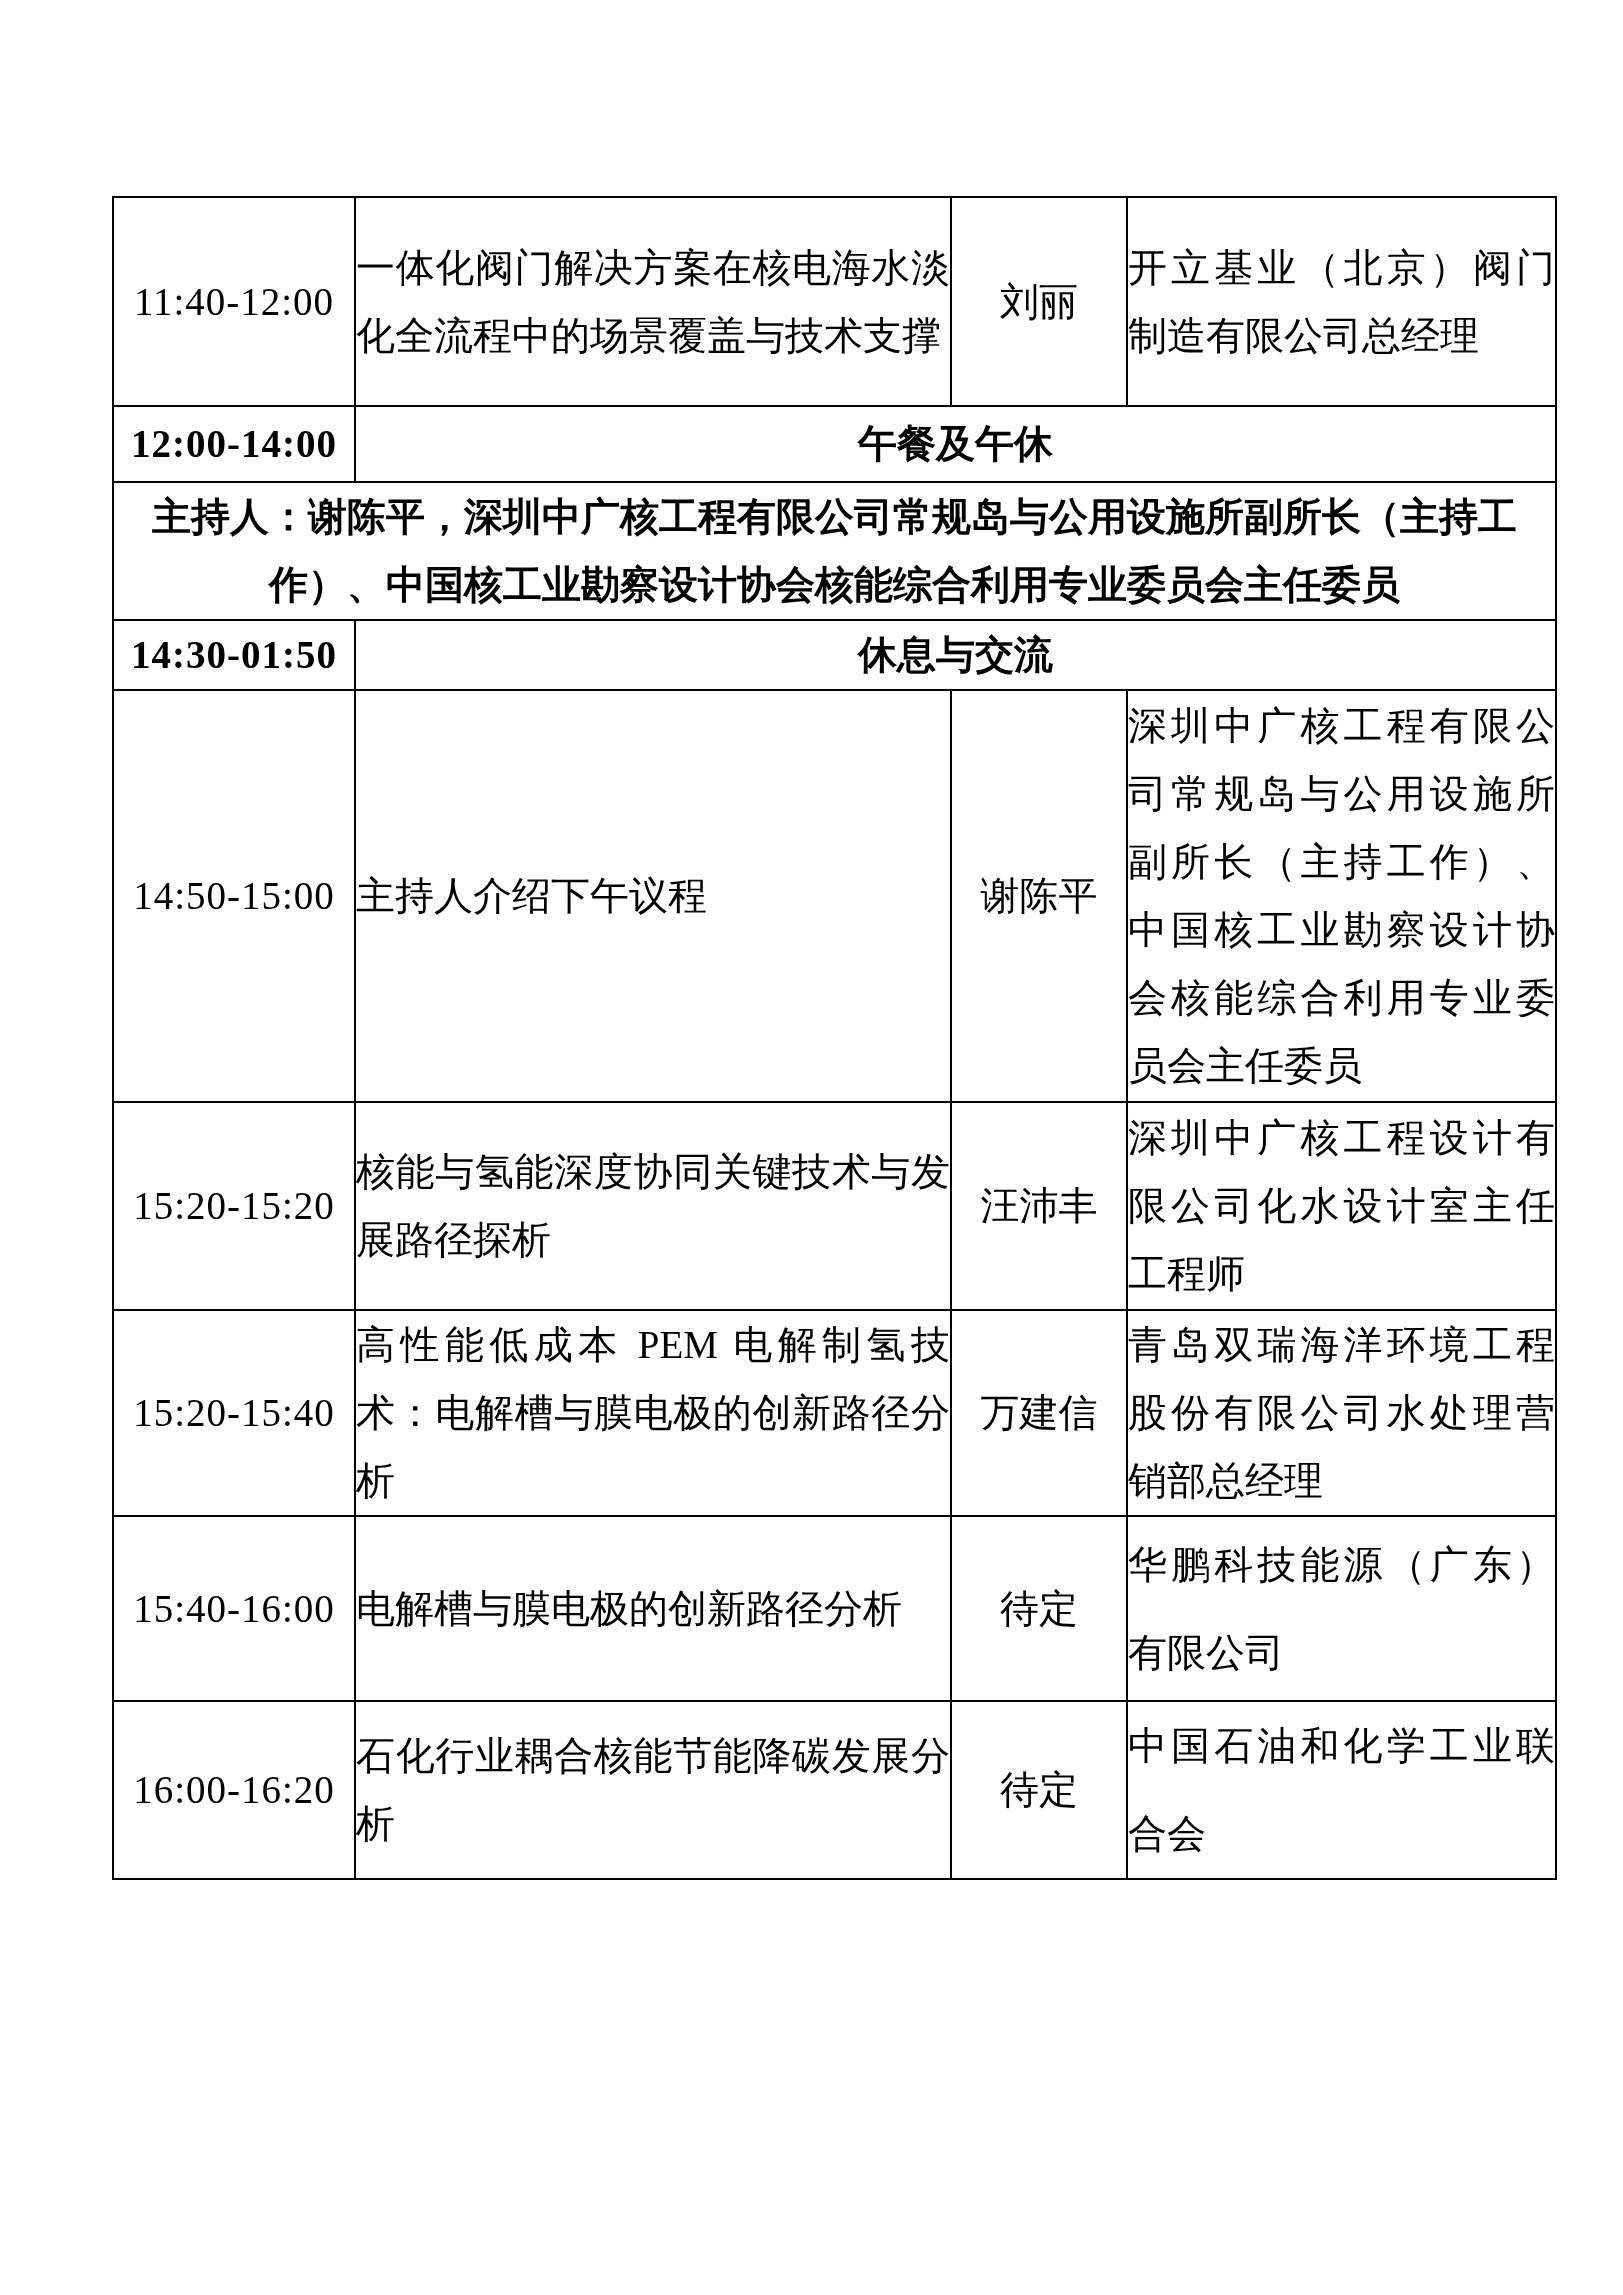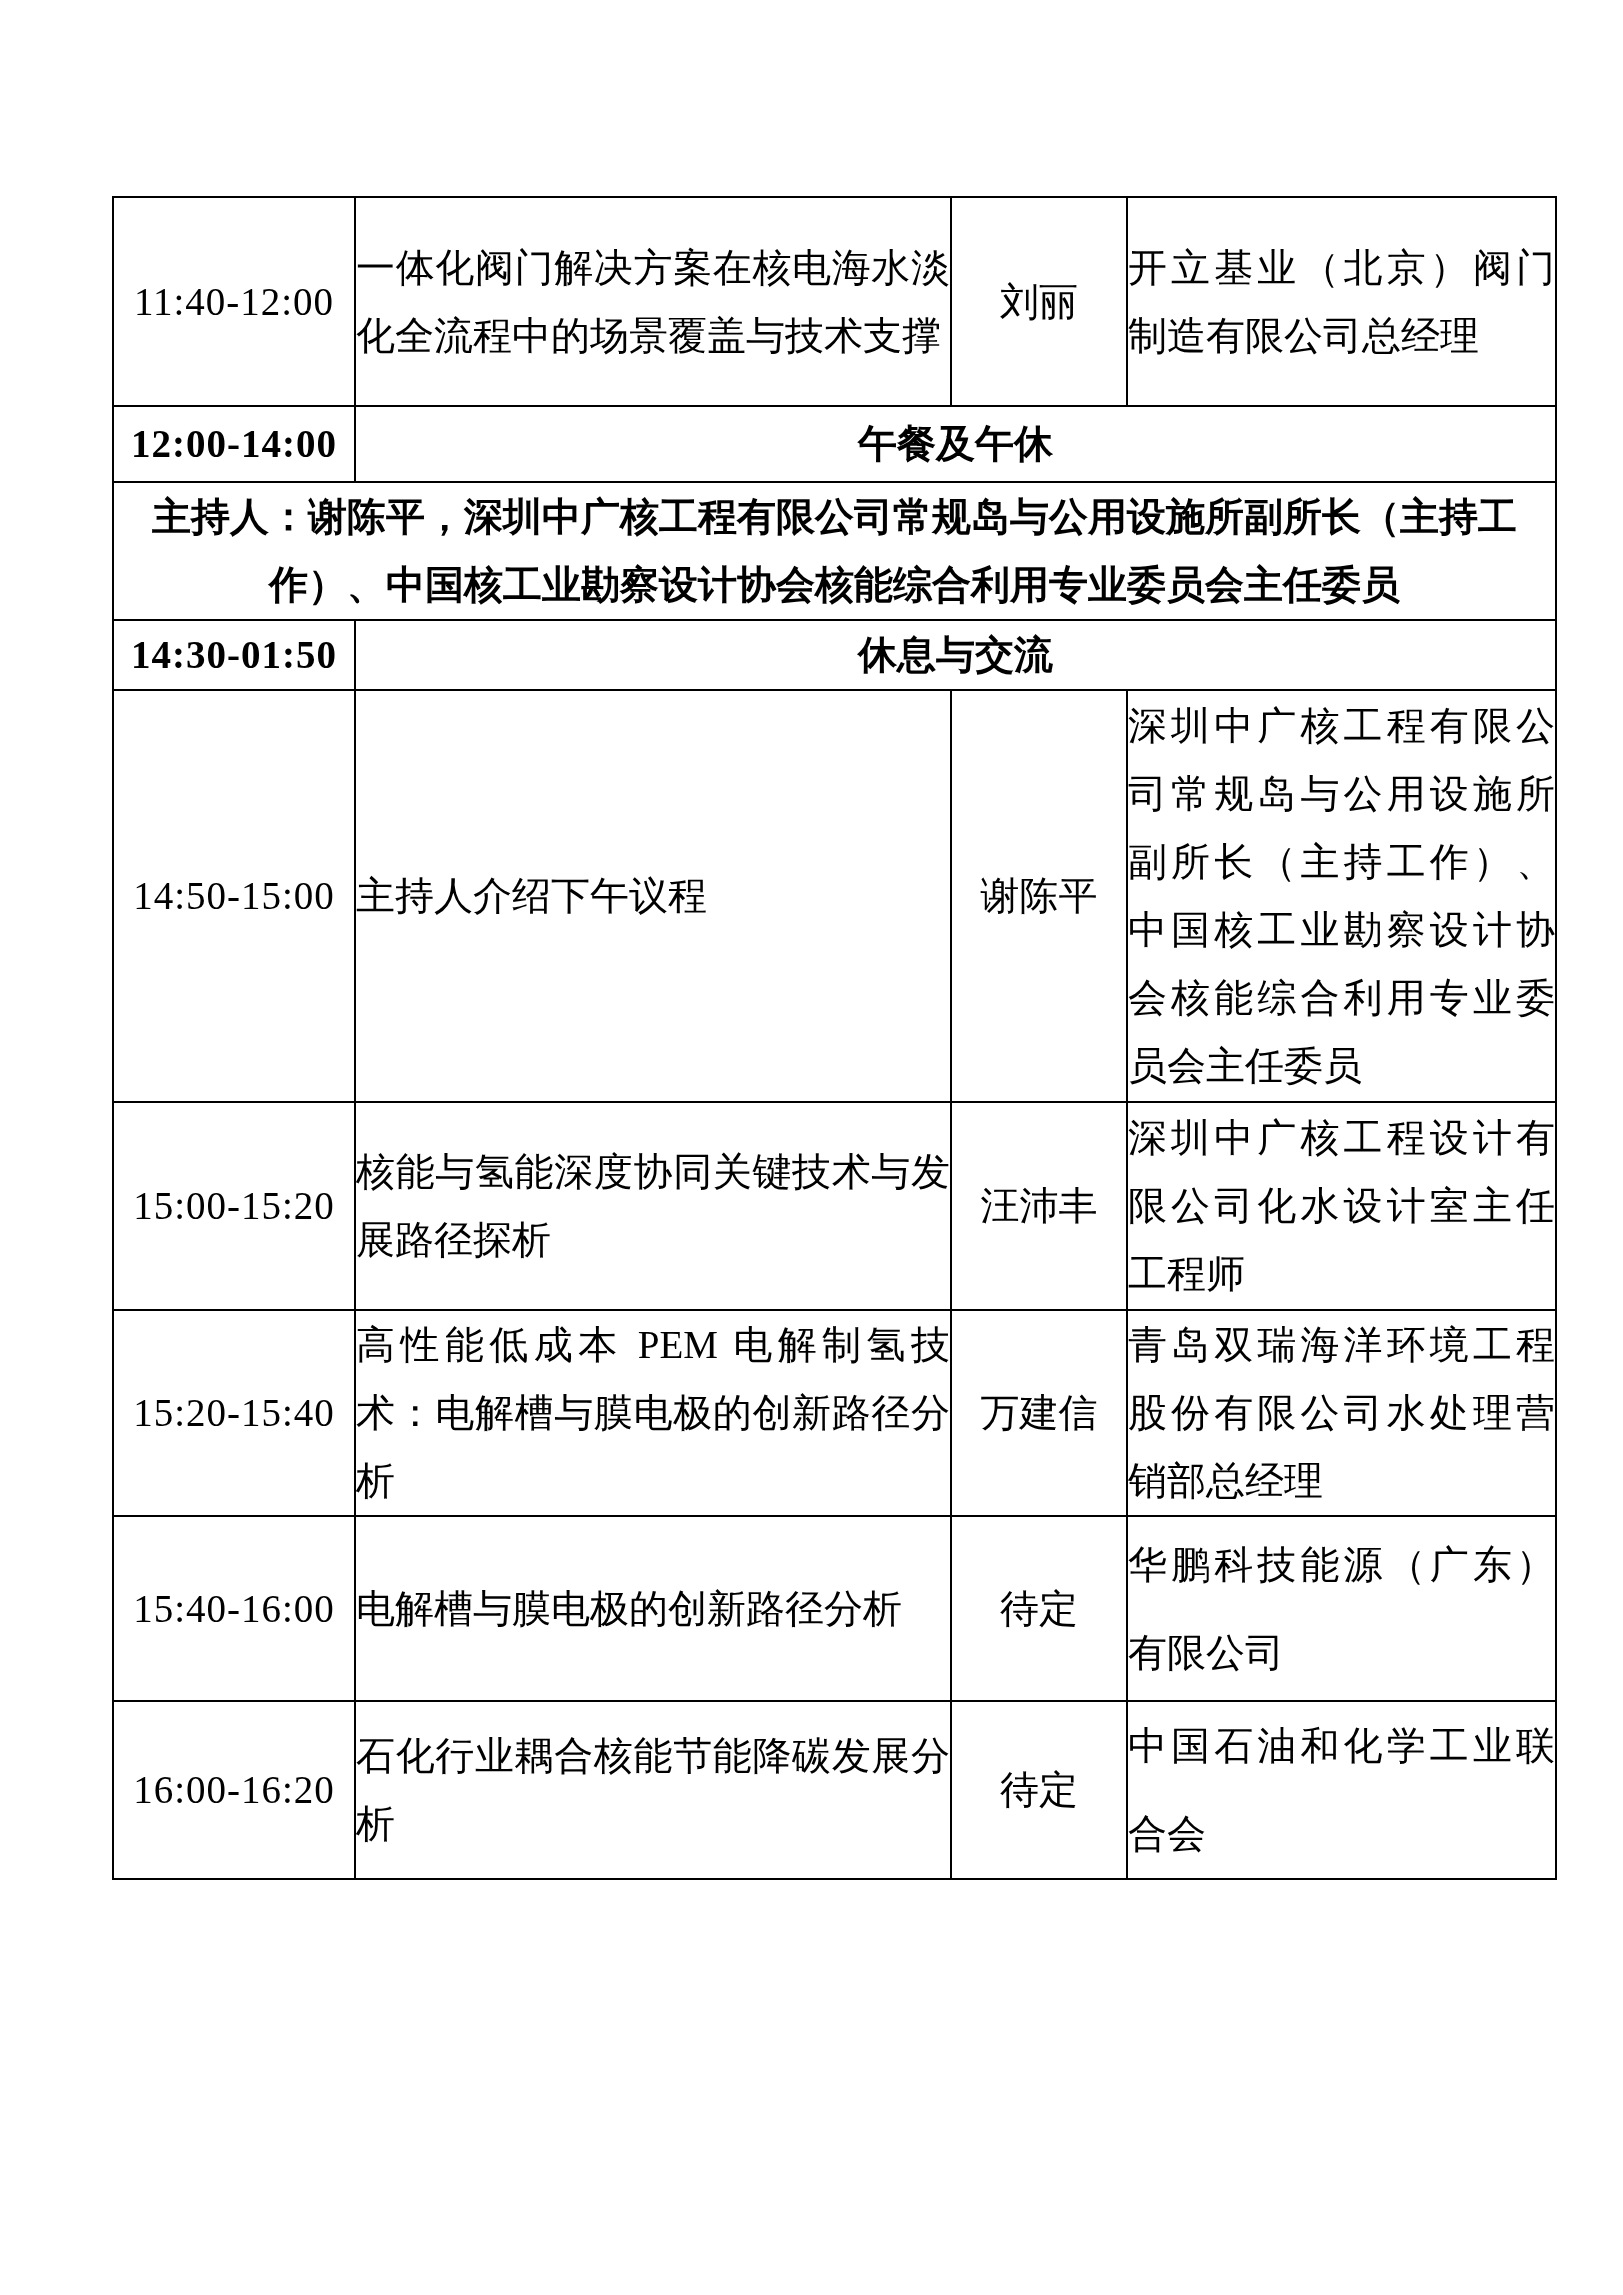--- a/index.html
+++ b/index.html
@@ -98,21 +98,21 @@
     </tr>
 
     <tr style="height:412px">
       <td class="time">14:50-15:00</td>
       <td class="title">主持人介绍下午议程</td>
       <td class="speaker">谢陈平</td>
       <td class="affil">深圳中广核工程有限公司常规岛与公用设施所副所长（主持工作）、中国核工业勘察设计协会核能综合利用专业委员会主任委员</td>
     </tr>
 
     <tr style="height:208px">
-      <td class="time">15:00-15:20</td>
+      <td class="time">15:20-15:20</td>
       <td class="title">核能与氢能深度协同关键技术与发展路径探析</td>
       <td class="speaker">汪沛丰</td>
       <td class="affil">深圳中广核工程设计有限公司化水设计室主任工程师</td>
     </tr>
 
     <tr style="height:205px">
       <td class="time">15:20-15:40</td>
       <td class="title">高性能低成本 PEM 电解制氢技术：电解槽与膜电极的创新路径分析</td>
       <td class="speaker">万建信</td>
       <td class="affil">青岛双瑞海洋环境工程股份有限公司水处理营销部总经理</td>

